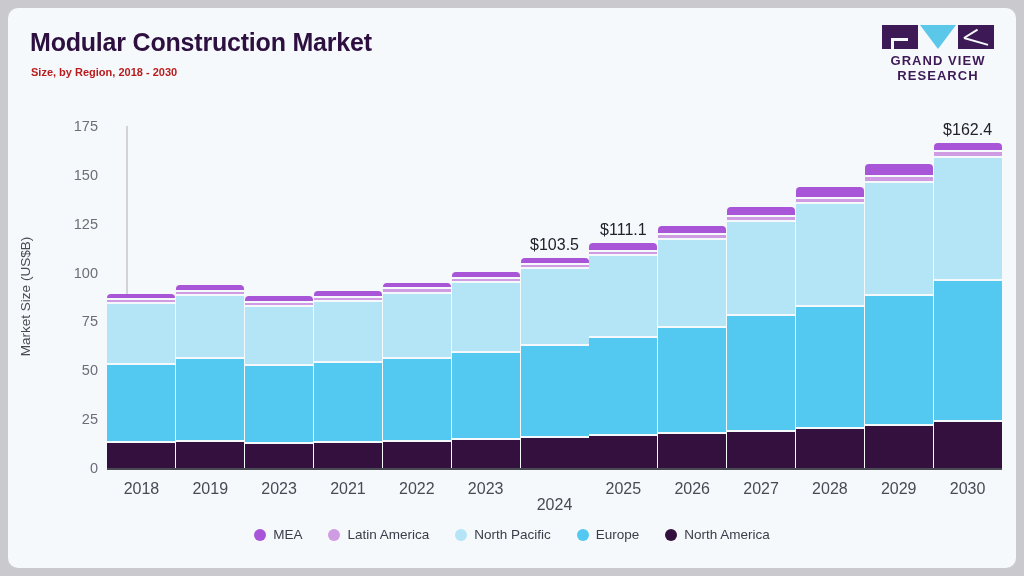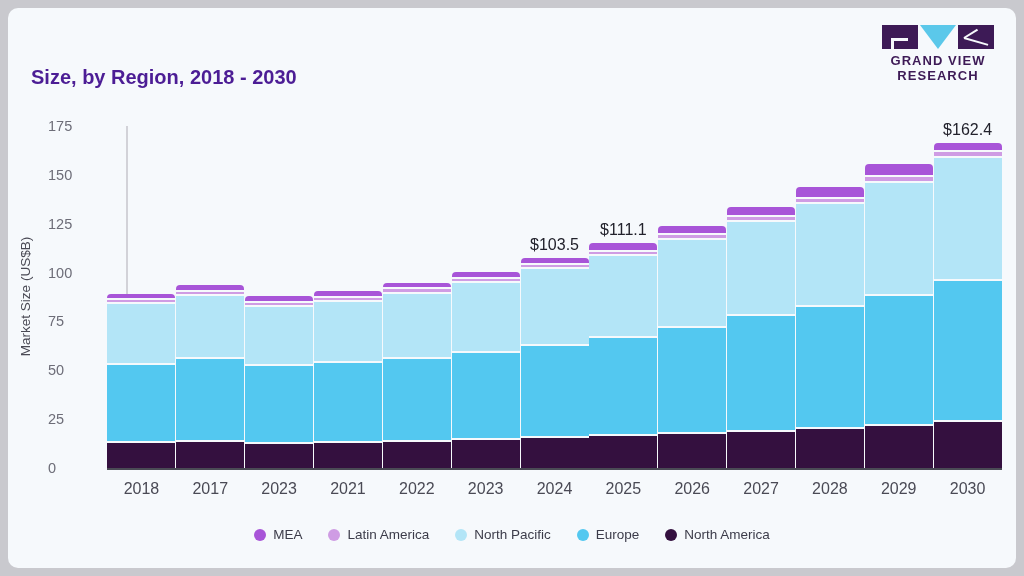--- a/index.html
+++ b/index.html
@@ -20,21 +20,21 @@
 
   
   #header { position:absolute; left:0; top:0; width:100%; height:88px; }
   #title {
     position:absolute; left:22px; top:20px;
     font-size:25px; font-weight:bold; color:#2d1040;
     letter-spacing:-0.2px;
   }
   #subtitle {
     position:absolute; left:23px; top:58px;
-    font-size:20px; font-weight:bold; color:#4c1d95;
+    font-size:11px; font-weight:bold; color:#b91c1c;
   }
 
   
   #logo { position:absolute; right:22px; top:17px; width:112px; height:42px; }
   #logo-marks { position:relative; width:112px; height:24px; }
   .lmark { position:absolute; top:0; height:24px; }
   #mark-g { left:0;  width:36px; background:#3d1a56; }
   #mark-g .bar-h { position:absolute; left:9px;  top:13px; width:17px; height:2.5px; background:#f6f9fc; }
   #mark-g .bar-v { position:absolute; left:9px;  top:13px; width:2.5px; height:11px; background:#f6f9fc; }
   #mark-v { left:38px; width:36px; }
@@ -63,21 +63,21 @@
   
   #plot { position:absolute; left:0; top:0; width:100%; height:100%; }
   #ylabel {
     position:absolute; left:-143px; top:281px;
     width:320px; text-align:center;
     transform:rotate(-90deg);
     font-size:13.5px; color:#4a4a55;
   }
   .ytick {
     position:absolute; right:0; width:50px;
-    font-size:14.5px; color:#6d6d78;
+    text-align:right; font-size:14.5px; color:#6d6d78;
     transform:translateY(-50%);
   }
   #yticks { position:absolute; left:40px; top:0; width:50px; height:100%; }
   #yaxis-line {
     position:absolute; left:118px; top:118px;
     width:1.6px; height:342px; background:#d2d2d8;
   }
   #xaxis-line {
     position:absolute; left:99px; top:460px;
     width:895px; height:1.6px; background:#4a4a55;
@@ -113,20 +113,21 @@
   .lg-item { display:flex; align-items:center; gap:7px; }
   .lg-dot { width:12px; height:12px; border-radius:50%; }
   .lg-label { font-size:13.5px; color:#3c3c4a; }
 </style>
 </head>
 <body>
 
 <div id="card">
 
   <div id="header">
+    <div id="title">Modular Construction Market</div>
     <div id="subtitle">Size, by Region, 2018 - 2030</div>
 
     <div id="logo">
       <div id="logo-marks">
         <div class="lmark" id="mark-g">
           <div class="bar-h"></div>
             <div class="bar-v"></div>
         </div>
         <div class="lmark" id="mark-v">
           <div class="tri"></div>
@@ -293,26 +294,26 @@
           <div class="seg seg-lat" style="height: 4.29943px;"></div>
           <div class="gap"></div>
           <div class="seg seg-asi" style="height: 121.166px;"></div>
           <div class="gap"></div>
           <div class="seg seg-eur" style="height: 138.754px;"></div>
           <div class="gap"></div>
           <div class="seg seg-nam" style="height: 45.9257px;"></div>
         </div>
       </div>
   <div class="xtick" style="left: 73.4231px;">2018</div>
-      <div class="xtick" style="left: 142.269px;">2017</div>
+      <div class="xtick" style="left: 142.269px;">2019</div>
       <div class="xtick" style="left: 211.115px;">2023</div>
       <div class="xtick" style="left: 279.962px;">2021</div>
       <div class="xtick" style="left: 348.808px;">2022</div>
       <div class="xtick" style="left: 417.654px;">2023</div>
-      <div class="xtick" style="left: 486.5px;">2024</div>
+      <div class="xtick" style="left: 486.5px; margin-top: 16px;">2024</div>
       <div class="barlabel" style="left: 486.5px; top: 227.731px;">$103.5</div>
       <div class="xtick" style="left: 555.346px;">2025</div>
       <div class="barlabel" style="left: 555.346px; top: 212.879px;">$111.1</div>
       <div class="xtick" style="left: 624.192px;">2026</div>
       <div class="xtick" style="left: 693.038px;">2027</div>
       <div class="xtick" style="left: 761.885px;">2028</div>
       <div class="xtick" style="left: 830.731px;">2029</div>
       <div class="xtick" style="left: 899.577px;">2030</div>
       <div class="barlabel" style="left: 899.577px; top: 112.624px;">$162.4</div>
     </div>

